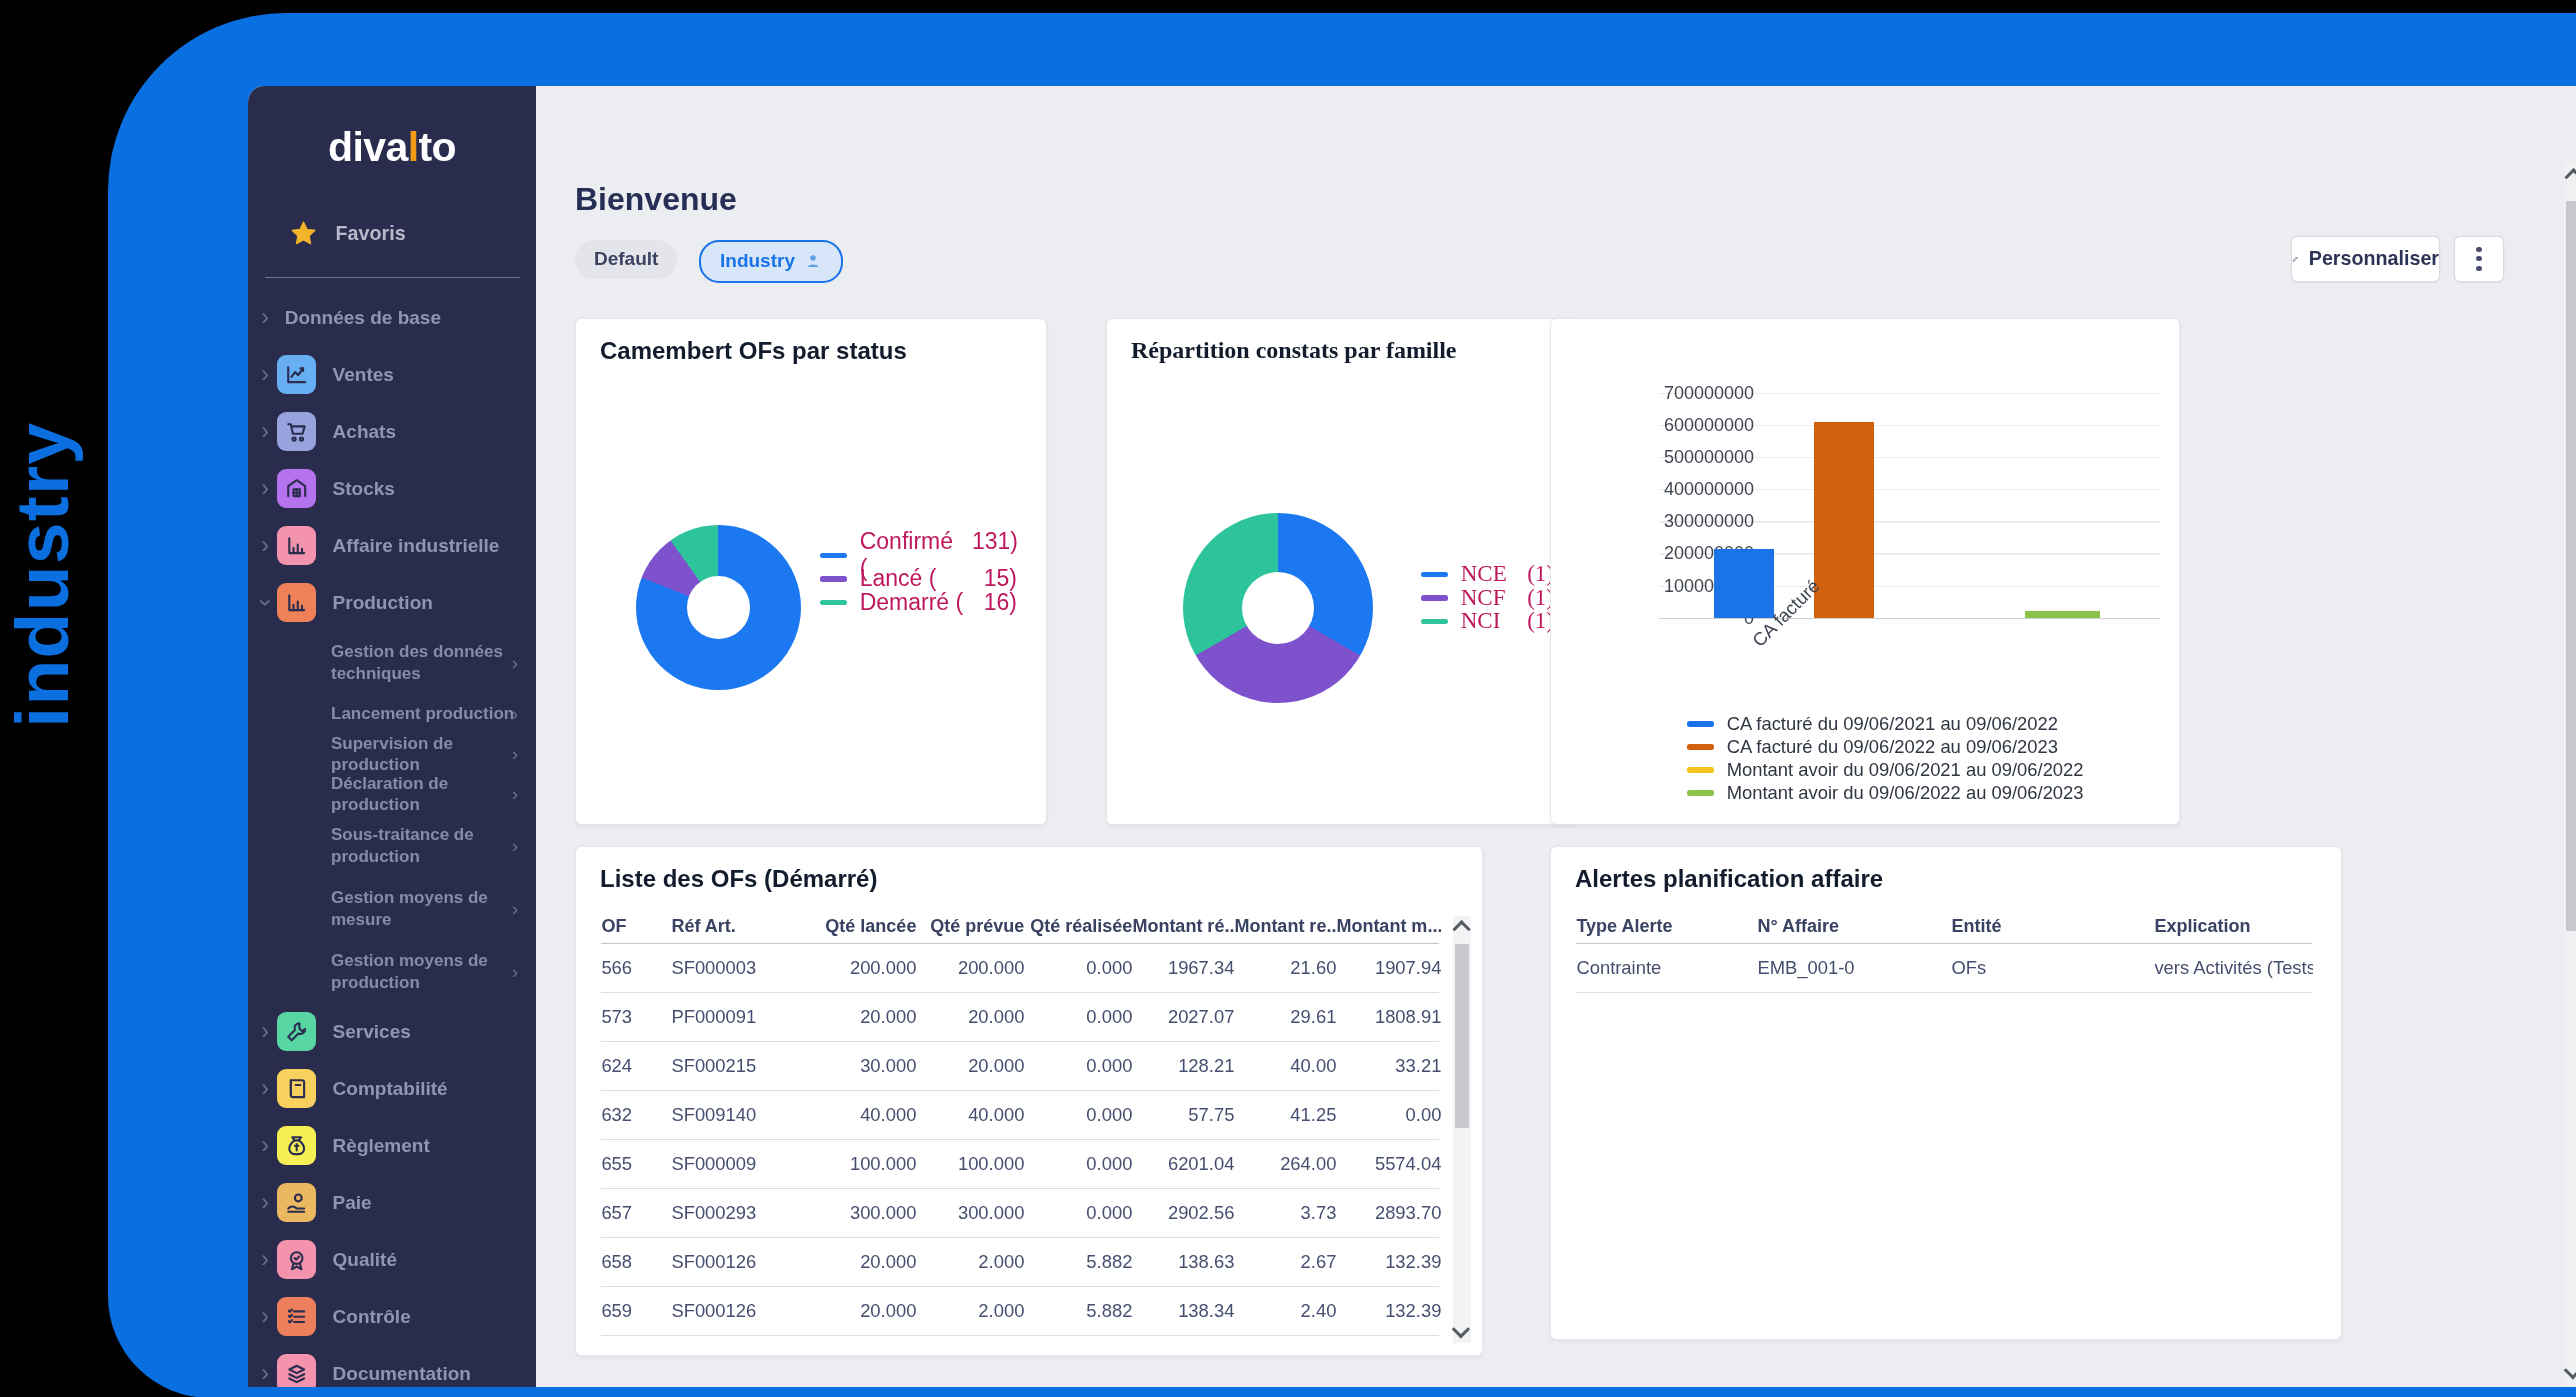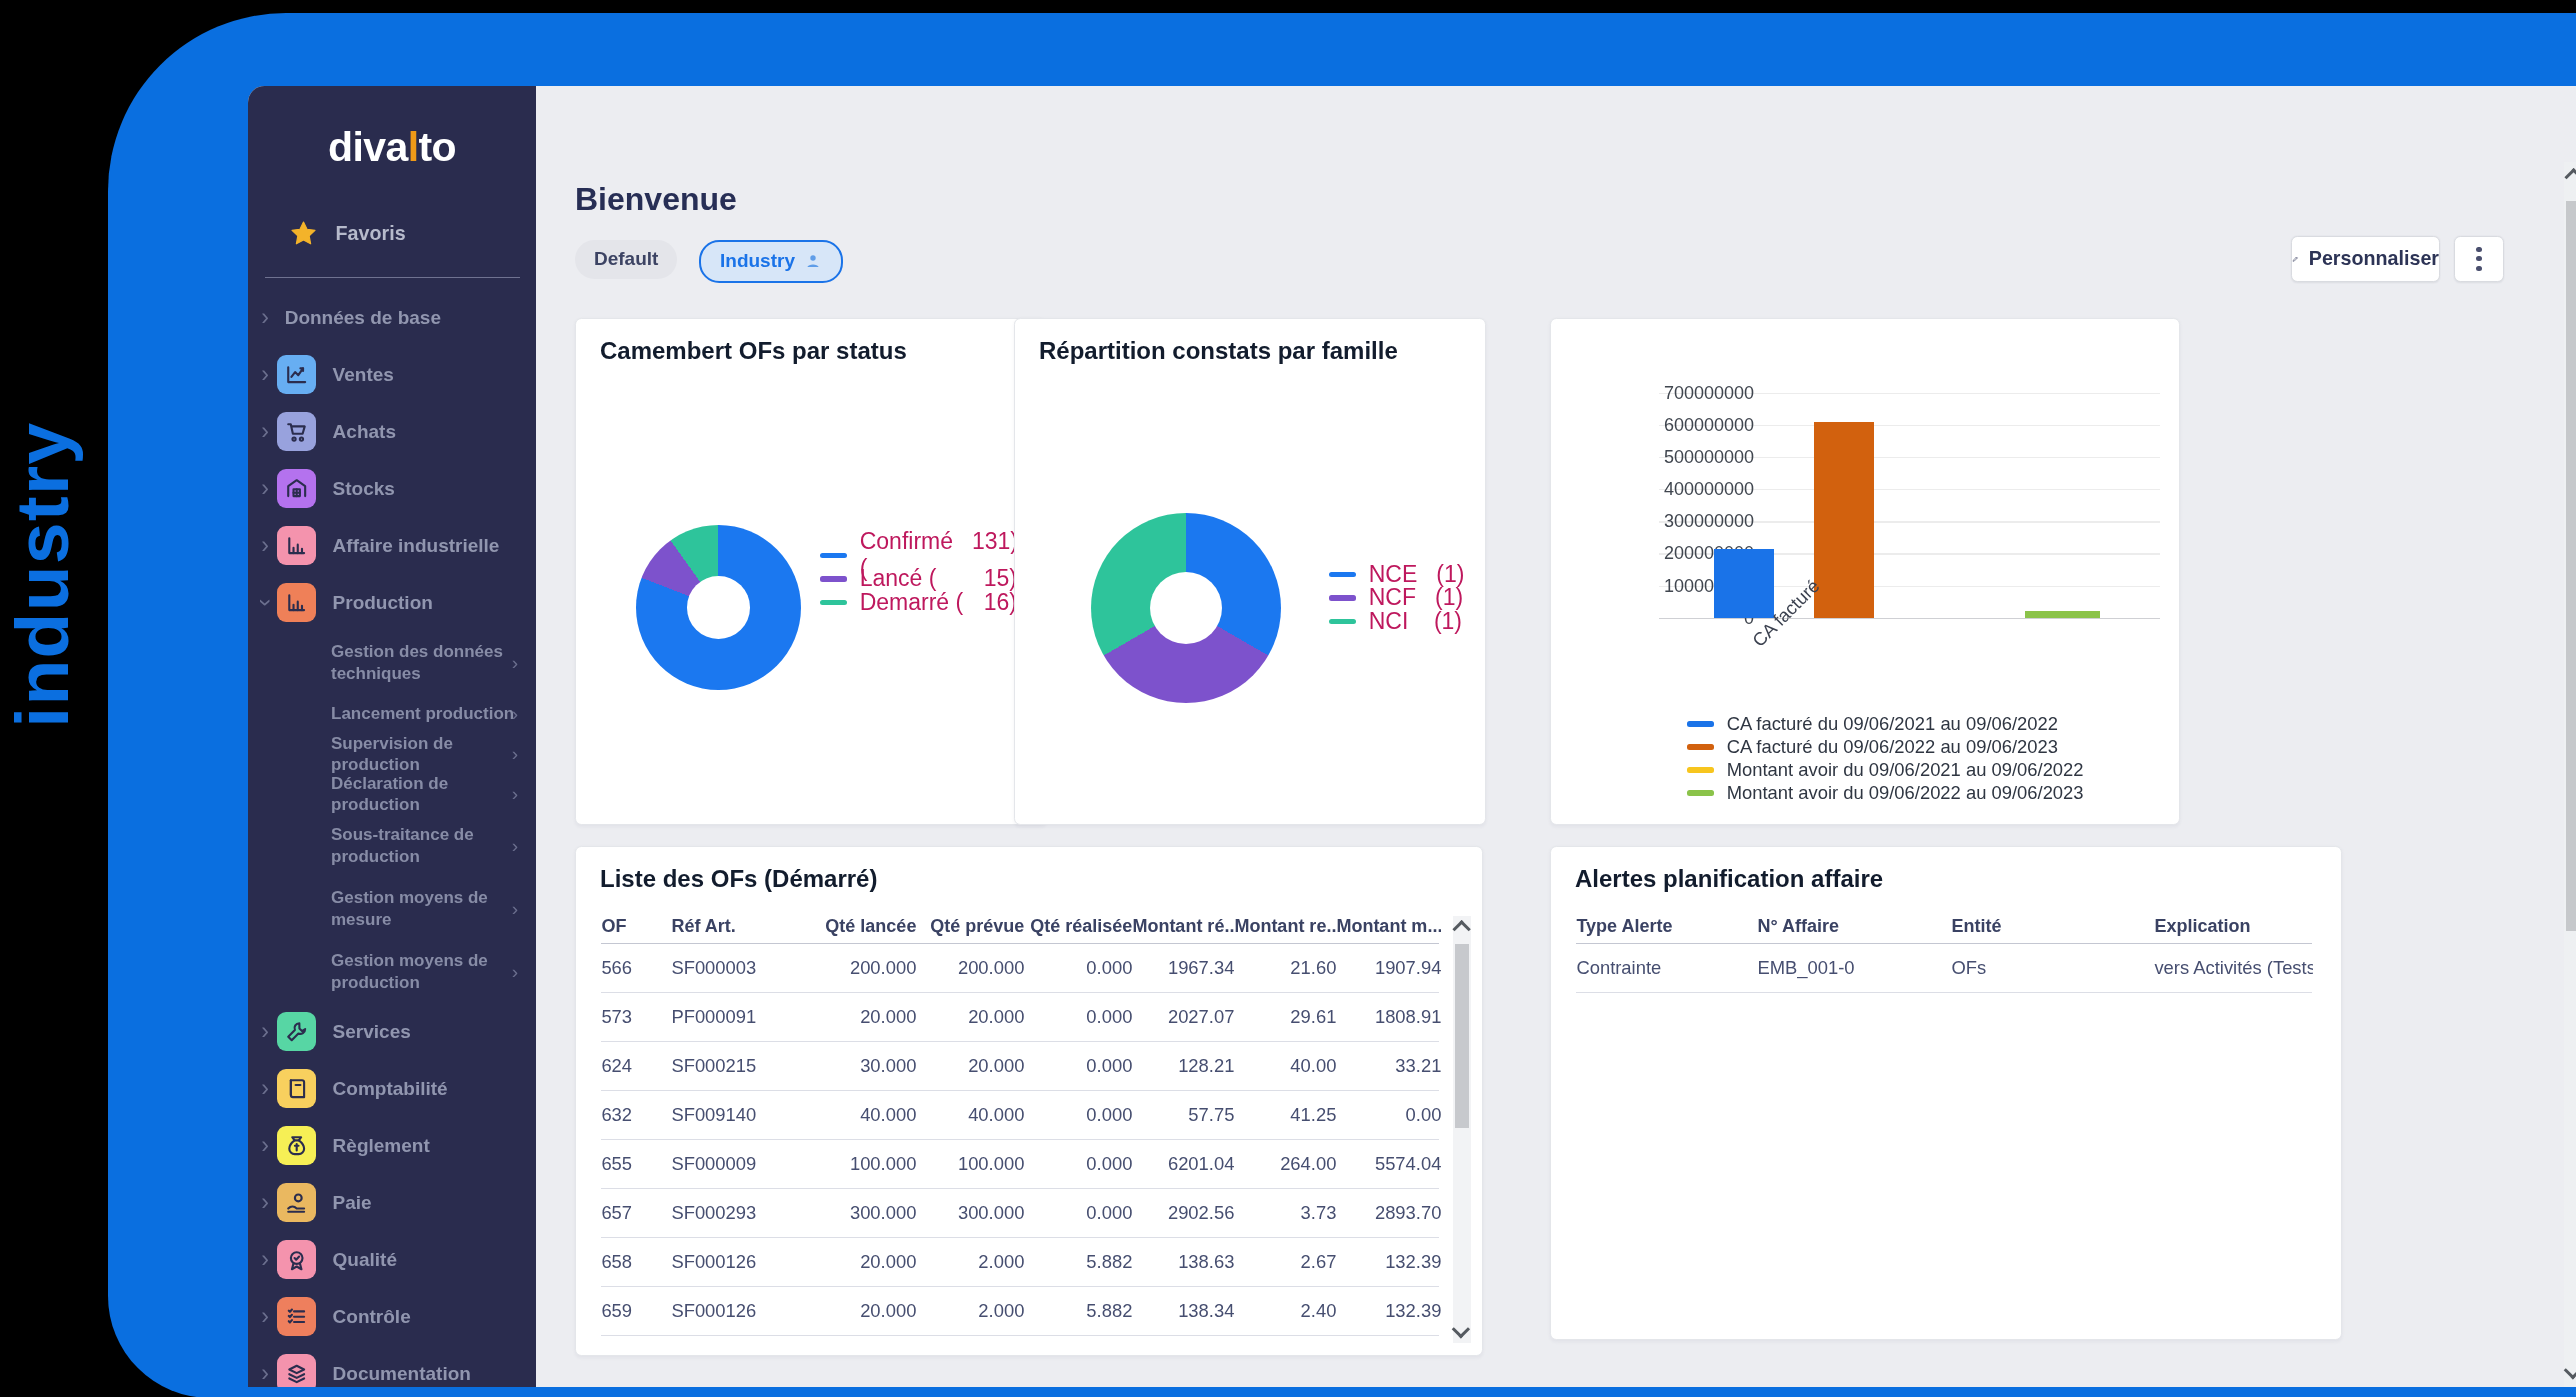--- a/index.html
+++ b/index.html
@@ -63,21 +63,21 @@
        align-items:center;justify-content:center;cursor:pointer;box-shadow:0 0.6px 1.9px rgba(30,40,70,.08);}
   .btn.personalize{width:147px;gap:10.2px;color:#2d3456;font-size:19.7px;font-weight:700;}
   .btn.personalize svg{width:20.3px;height:20.3px;stroke:#2d3456;stroke-width:2;fill:none;stroke-linejoin:round;}
   .btn.kebab{width:48px;flex-direction:column;gap:4.4px;}
   .btn.kebab i{width:5.1px;height:5.1px;border-radius:50%;background:#4a4f6e;}
   
   .card{position:absolute;background:#fff;border:1.3px solid #e4e6ea;border-radius:6.3px;
         box-shadow:0 1.3px 3.8px rgba(30,40,70,.05);overflow:hidden;}
   .card h2{position:absolute;left:24px;top:18px;margin:0;font-size:24px;font-weight:700;color:#121c2d;white-space:nowrap;}
   #card1{left:327px;top:232px;width:470px;height:505px;}
-  #card2{left:766px;top:232px;width:470px;height:505px;}
+  #card2{left:858px;top:232px;width:470px;height:505px;font-family:Liberation Serif, serif;}
   #card3{left:1302px;top:232px;width:628px;height:505px;}
   #card4{left:327px;top:760px;width:906px;height:508px;}
   #card5{left:1302px;top:760px;width:790px;height:492px;}
   .donut{position:absolute;border-radius:50%;}
   .donut .hole{position:absolute;left:31%;top:31%;width:38%;height:38%;border-radius:50%;background:#fff;}
   .legend{position:absolute;display:flex;flex-direction:column;}
   .lrow{display:flex;align-items:center;height:23.5px;}
   .ldash{width:27px;height:5.7px;border-radius:2.5px;margin-right:12.7px;flex:0 0 27px;}
   .ltext{font-size:23px;color:#be185d;display:flex;flex:1;}
   .ltext .sp{flex:1;min-width:19px;}

